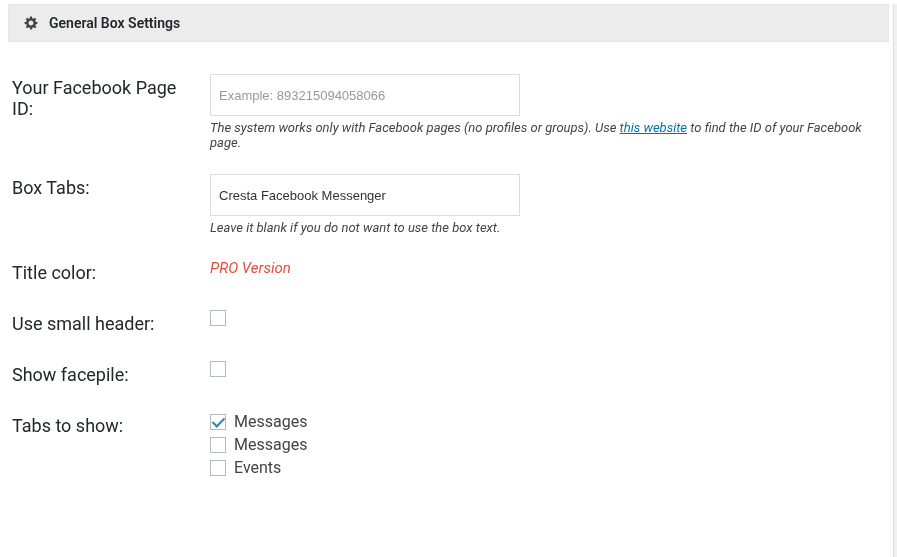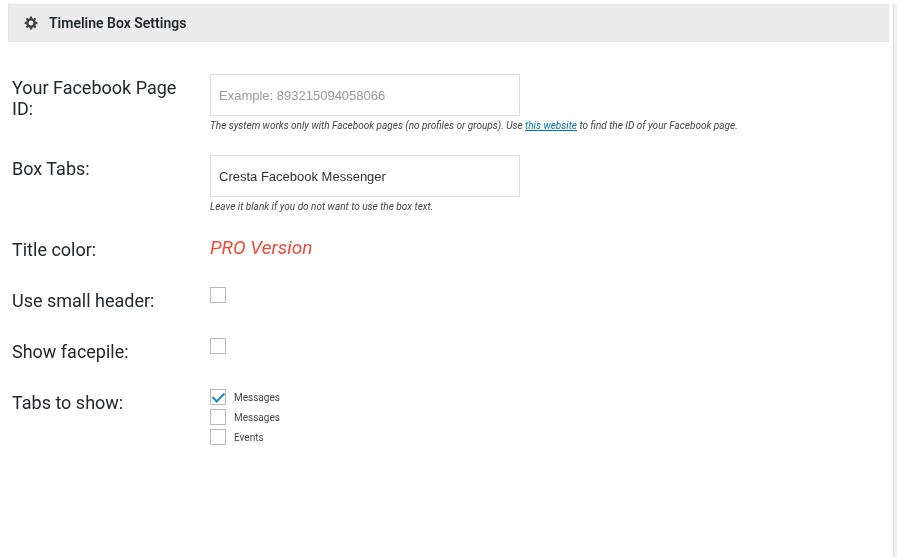--- a/index.html
+++ b/index.html
@@ -69,33 +69,33 @@
       background: #fff;
       color: #333;
       height: 28px;
       line-height: 20px;
     }
     input[type="text"]::placeholder {
       color: #999;
     }
     .description {
       font-style: italic;
-      font-size: 10px;
+      font-size: 13px;
       color: #444;
       margin-top: 4px;
       display: block;
     }
     .description a {
       color: #0073aa;
       text-decoration: underline;
     }
     .pro-version {
       color: #e74c3c;
       font-style: italic;
-      font-size: 19px;
+      font-size: 15px;
     }
     .checkbox-wrap {
       display: flex;
       align-items: center;
       margin-bottom: 4px;
     }
     input[type="checkbox"] {
       width: 16px;
       height: 16px;
       margin: 0;
@@ -115,21 +115,21 @@
       left: 4px;
       top: 0px;
       width: 5px;
       height: 10px;
       border: solid #1e8cbe;
       border-width: 0 2px 2px 0;
       transform: rotate(45deg);
     }
     .checkbox-label {
       margin-left: 8px;
-      font-size: 10px;
+      font-size: 16px;
       color: #444;
     }
     .right-divider {
       position: absolute;
       right: 0;
       top: 0;
       bottom: 0;
       width: 4px;
       background: #f1f1f1;
       border-left: 1px solid #ddd;
@@ -143,21 +143,21 @@
 </head>
 <body>
 
 <div class="container">
   <div class="panel-header">
     <span class="gear-icon">
       <svg viewBox="0 0 20 20" width="16" height="16">
           <path d="M18 11.2v-2.4l-2.2-.4c-.1-.5-.3-1-.6-1.5l1.3-1.8-1.7-1.7-1.8 1.3c-.5-.3-1-.5-1.5-.6L11.2 2H8.8l-.4 2.2c-.5.1-1 .3-1.5.6L5.1 3.5 3.4 5.2l1.3 1.8c-.3.5-.5 1-.6 1.5L2 8.8v2.4l2.2.4c.1.5.3 1 .6 1.5l-1.3 1.8 1.7 1.7 1.8-1.3c.5.3 1 .5 1.5.6l.4 2.2h2.4l.4-2.2c.5-.1 1-.3 1.5-.6l1.8 1.3 1.7-1.7-1.3-1.8c.3-.5.5-1 .6-1.5l2.1-.5zM10 13c-1.7 0-3-1.3-3-3s1.3-3 3-3 3 1.3 3 3-1.3 3-3 3z"></path>
         </svg>
     </span>
-    <h2>Timeline Box Settings</h2>
+    <h2>General Box Settings</h2>
   </div>
 
   <table class="form-table">
     <tbody>
       <tr>
         <th>Your Facebook Page ID:</th>
         <td>
           <input type="text" placeholder="Example: 893215094058066" value="" style="">
           <span class="description">
             <span>The system works only with Facebook pages (no profiles or groups). Use </span><a href="#">this website</a><span> to find the ID of your Facebook page.</span>

